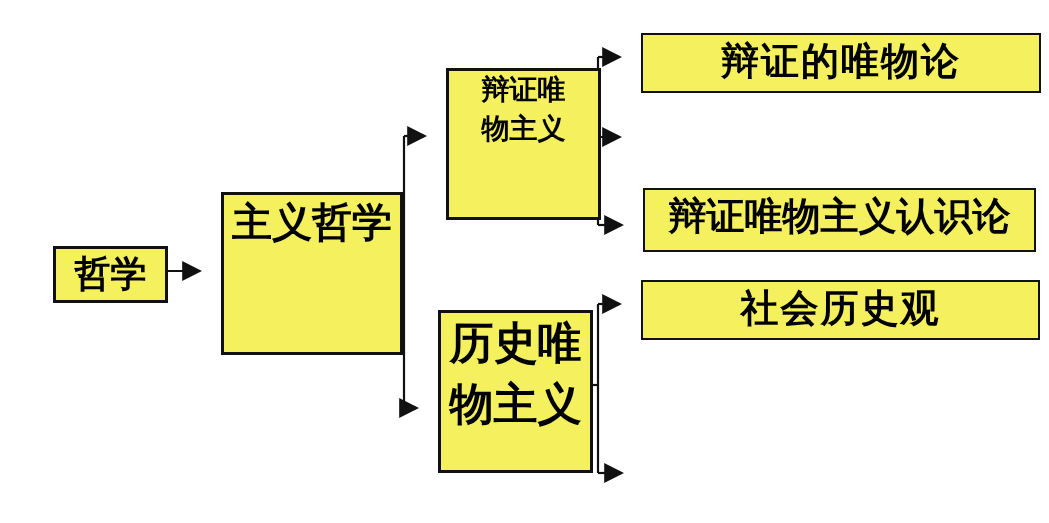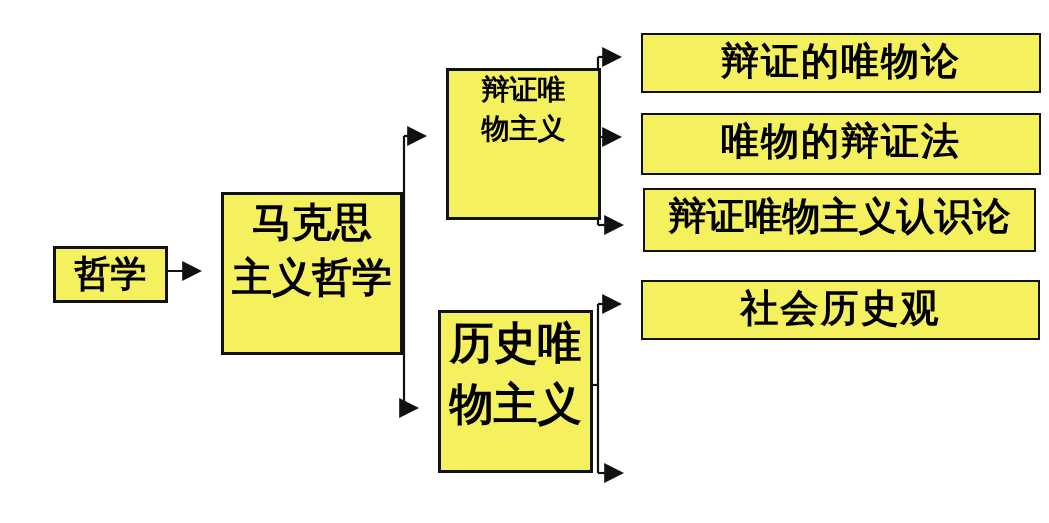--- a/index.html
+++ b/index.html
@@ -79,41 +79,37 @@
     <line x1="598" y1="304" x2="598" y2="473"></line>
     <line x1="598" y1="304" x2="619" y2="304" marker-end="url(#arrow)"></line>
     <line x1="598" y1="473" x2="621" y2="473" marker-end="url(#arrow)"></line>
   </svg>
 
   <div class="node n-philosophy">
     <span>哲学</span>
   </div>
 
   <div class="node n-marxism">
-    <span>马克思</span>
     <span>主义哲学</span>
   </div>
 
   <div class="node n-dialectical">
     <span>辩证唯</span>
     <span>物主义</span>
   </div>
 
   <div class="node n-historical">
     <span>历史唯</span>
     <span>物主义</span>
   </div>
 
   <div class="node thin n-leaf n-dial-theory">
     <span>辩证的唯物论</span>
   </div>
 
-  <div class="node thin n-leaf n-mat-dialectics">
-    <span>唯物的辩证法</span>
-  </div>
 
   <div class="node thin n-leaf n-epistemology">
     <span>辩证唯物主义认识论</span>
   </div>
 
   <div class="node thin n-leaf n-social-history">
     <span>社会历史观</span>
   </div>
 
 

